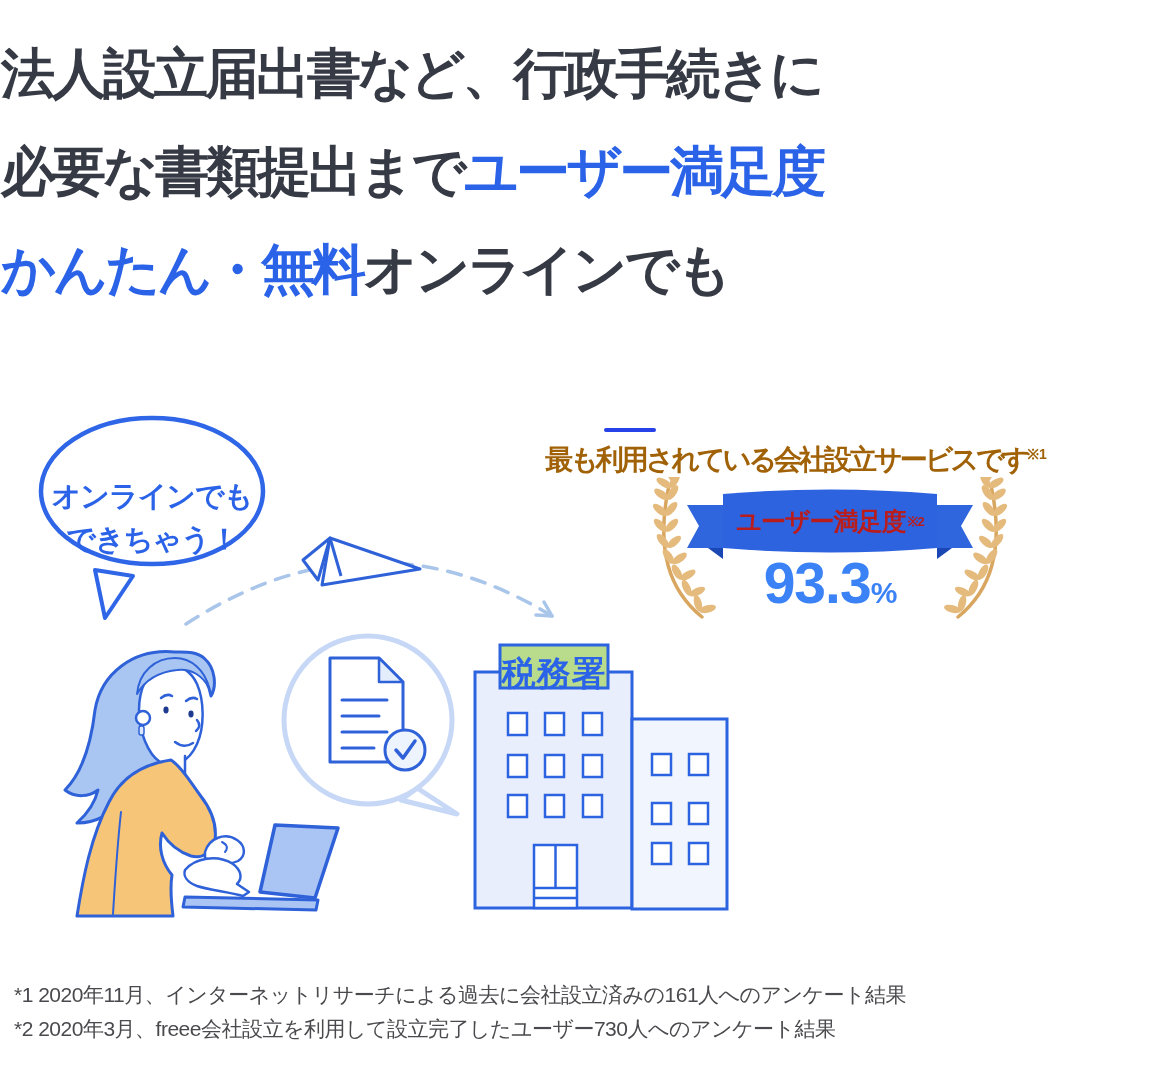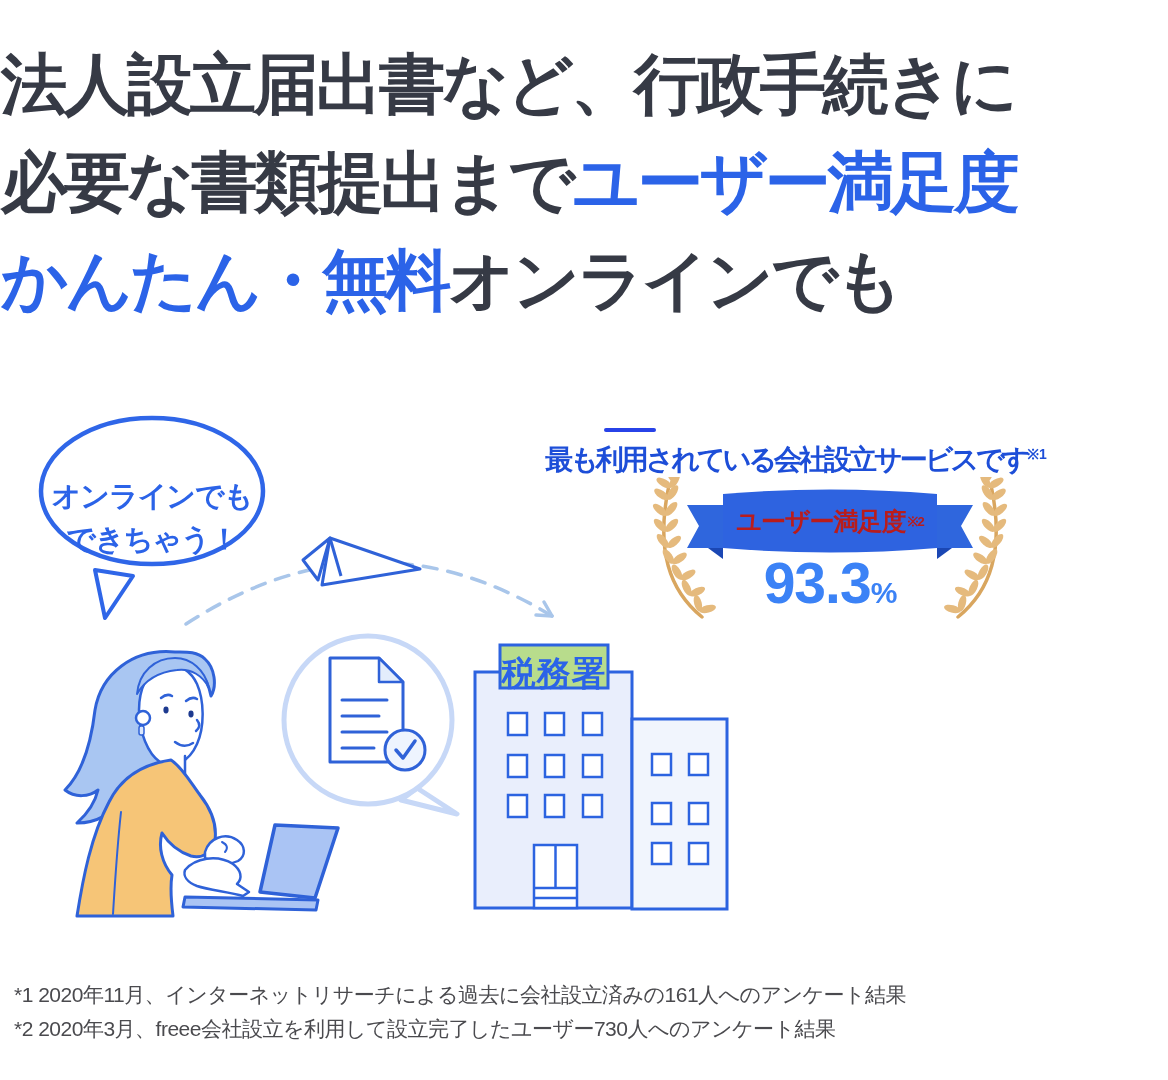--- a/index.html
+++ b/index.html
@@ -1,28 +1,28 @@
 <!DOCTYPE html>
 <html><head>
 <meta charset="utf-8">
 <style>
   html,body{margin:0;padding:0;background:#fff;}
   #screen{position:relative;width:1168px;height:1080px;background:#ffffff;overflow:hidden;
           font-family:"Liberation Sans",sans-serif;}
   .abs{position:absolute;}
 
   
-  .headline{left:1px;top:36px;width:1160px;font-weight:800;font-size:66px;
-            letter-spacing:-3px;line-height:98px;color:#363a45;white-space:nowrap;font-family:Liberation Serif, serif;}
+  .headline{left:1px;top:24px;width:1160px;font-weight:800;font-size:54px;
+            letter-spacing:-3px;line-height:98px;color:#363a45;white-space:nowrap;}
   .accent{color:#2b63e8;}
 
   
   .deco-dash{left:604px;top:428px;width:52px;height:4px;background:#2742e8;border-radius:2px;}
   .badge-title{left:540px;top:441px;width:512px;text-align:center;font-weight:800;
-               font-size:28px;letter-spacing:-3px;color:#1d4ed8;white-space:nowrap;}
+               font-size:28px;letter-spacing:-3px;color:#a16207;white-space:nowrap;}
   .badge-title sup{font-size:14px;letter-spacing:0;}
   .ribbon-label{left:723px;top:496px;width:214px;height:50px;display:flex;align-items:center;
                 justify-content:center;color:#b91c1c;font-weight:700;font-size:25px;
                 letter-spacing:-1px;white-space:nowrap;}
   .ribbon-label sup{font-size:13px;margin-left:2px;}
   .score{left:640px;top:550px;width:380px;text-align:center;color:#3b82f6;font-weight:700;
          font-size:57px;letter-spacing:-1px;}
   .score .pct{font-size:30px;}
 
   

